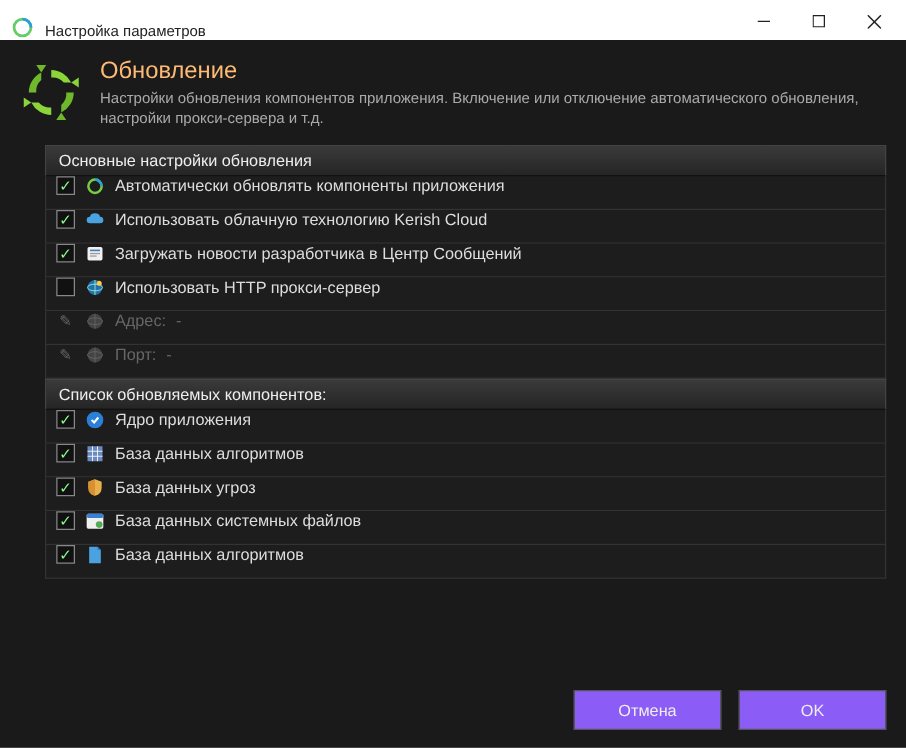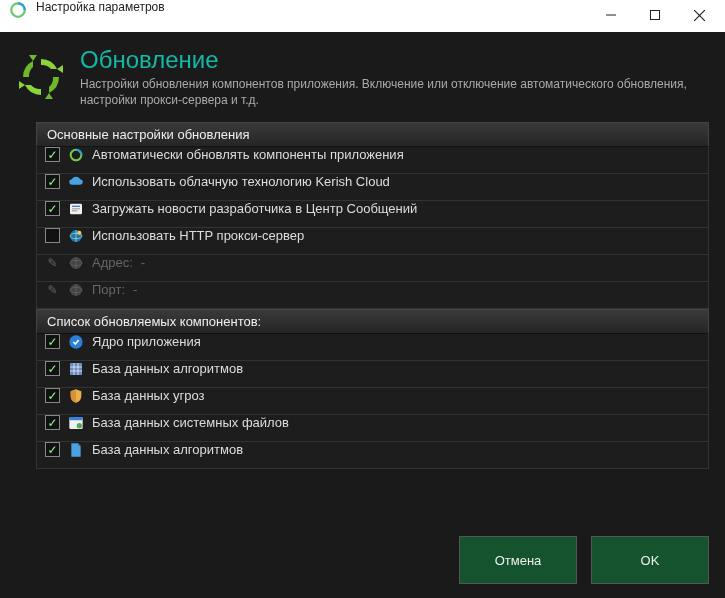--- a/index.html
+++ b/index.html
@@ -1,38 +1,38 @@
 <!DOCTYPE html>
 <html><head>
 <meta charset="utf-8">
 <style>
   * { box-sizing: border-box; margin: 0; padding: 0; }
   body { background: #2a2a2a; font-family: "Segoe UI", Tahoma, sans-serif; font-size: 13px; color: #ddd; }
   .window { width: 725px; height: 598px; background: #fff; display: flex; flex-direction: column; margin: 0 auto; }
-  .titlebar { height: 32px; background: #fff; display: flex; align-items: flex-start; padding: 0 4px 0 8px; }
+  .titlebar { height: 32px; background: #fff; display: flex; align-items: flex-end; padding: 0 4px 0 8px; }
   .titlebar-icon { width: 20px; height: 20px; margin-right: 8px; display: flex; align-items: center; justify-content: center; }
   .titlebar-title { color: #222; font-size: 12px; flex: 1; }
   .titlebar-controls { display: flex; }
   .titlebar-btn { width: 44px; height: 30px; display: flex; align-items: center; justify-content: center; color: #222; cursor: pointer; }
   .window-body { flex: 1; background: #1a1a1a; display: flex; flex-direction: column; }
   .header { padding: 14px 20px 14px 16px; display: flex; align-items: center; gap: 14px; }
   .header-icon { width: 50px; height: 50px; display: flex; align-items: center; justify-content: center; flex-shrink: 0; }
-  .header-title { font-size: 24px; color: #14b8a6; margin-bottom: 2px; }
+  .header-title { font-size: 19px; color: #fdba74; margin-bottom: 2px; }
   .header-sub { font-size: 12px; color: #aaa; line-height: 1.35; }
   .content { flex: 1; padding: 0 16px 0 16px; overflow: auto; margin-left: 20px; }
   .section-head { background: linear-gradient(to bottom, #3a3a3a, #252525); border: 1px solid #444; border-bottom: 1px solid #111; padding: 4px 10px; font-size: 13px; color: #eee; }
   .row { display: flex; align-items: flex-start; height: 27px; border: 1px solid #333; border-top: none; background: #1d1d1d; padding: 0 8px; gap: 8px; }
   .row.disabled { color: #666; }
   .checkbox { width: 15px; height: 15px; border: 1px solid #888; background: #111; display: flex; align-items: center; justify-content: center; cursor: pointer; flex-shrink: 0; }
   .checkbox.checked::after { content: "✓"; font-size: 12px; color: #8f8; line-height: 1; }
   .pencil { width: 15px; height: 15px; display: flex; align-items: center; justify-content: center; flex-shrink: 0; font-size: 12px; color: #666; }
   .row-icon { width: 16px; height: 16px; display: flex; align-items: center; justify-content: center; flex-shrink: 0; }
   .row-label { font-size: 13px; white-space: nowrap; }
   .footer { padding: 10px 16px 14px; display: flex; justify-content: flex-end; gap: 14px; }
-  .btn { width: 118px; height: 48px; border: 1px solid #555; background: #14532d; color: #eee; display: flex; align-items: center; justify-content: center; cursor: pointer; font-size: 13px; }
+  .btn { width: 118px; height: 32px; border: 1px solid #555; background: #8b5cf6; color: #eee; display: flex; align-items: center; justify-content: center; cursor: pointer; font-size: 13px; }
 </style>
 </head>
 <body>
 
 <div class="window">
 
   <div class="titlebar">
     <span class="titlebar-icon">
       <svg width="18" height="18" viewBox="0 0 24 24">
           <circle cx="12" cy="12" r="9" fill="none" stroke="#6c6" stroke-width="3"></circle>

